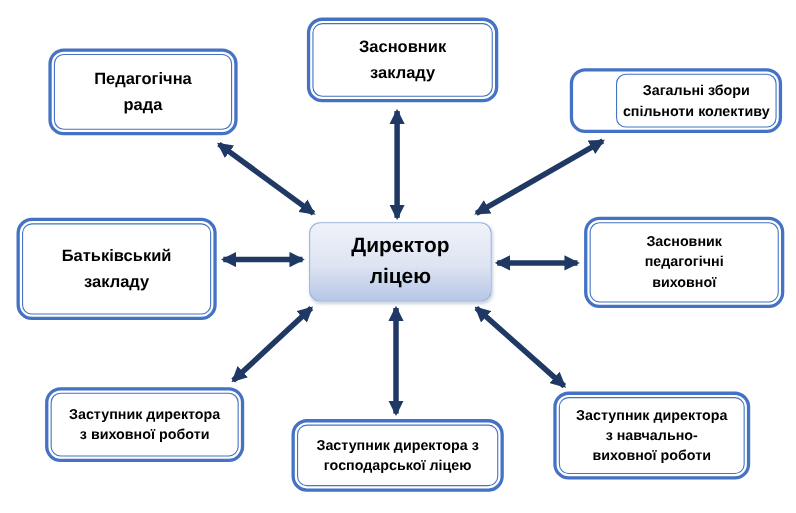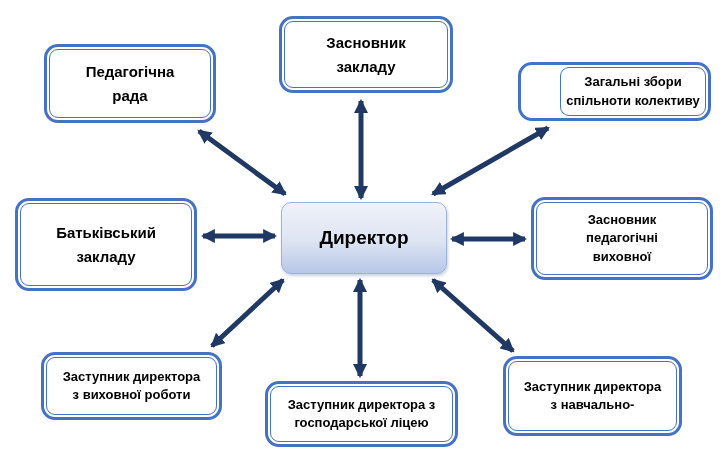--- a/index.html
+++ b/index.html
@@ -112,20 +112,22 @@
     <div class="node-inner">
       <div>Заступник директора з</div>
       <div>господарської ліцею</div>
     </div>
   </div>
 
   <div class="node fs13 n-navchalno">
     <div class="node-inner">
       <div>Заступник директора</div>
       <div>з навчально-</div>
+      <div>виховної роботи</div>
     </div>
   </div>
 
   <div class="center-node">
     <div>Директор</div>
+    <div>ліцею</div>
   </div>
 
 </div>
 
 </body></html>

